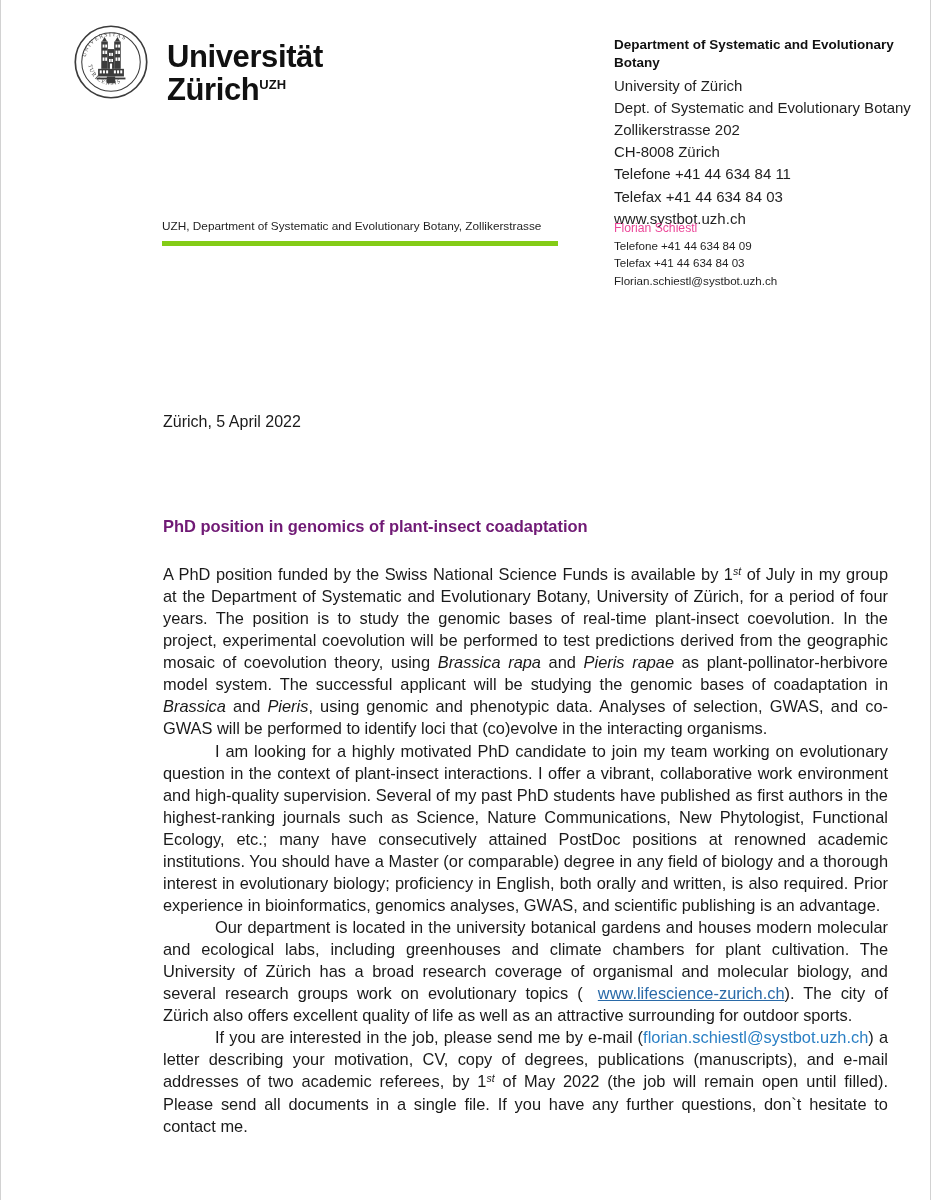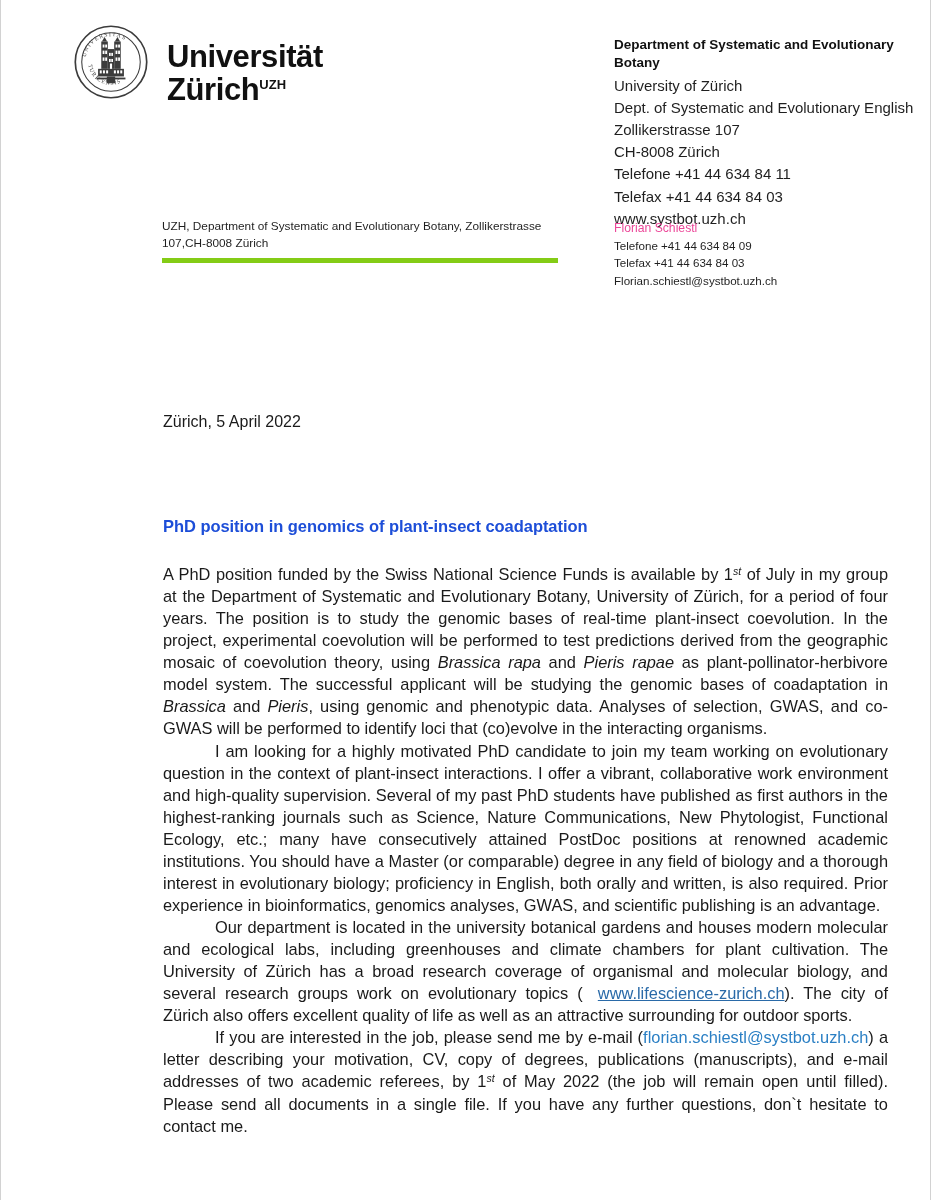--- a/index.html
+++ b/index.html
@@ -130,21 +130,21 @@
   
   .body-block {
     position: absolute;
     left: 153px;
     top: 517px;
     width: 725px;
   }
   .letter-title {
     font-size: 16.5px;
     font-weight: bold;
-    color: #1d4ed8;
+    color: #701a75;
     margin: 0 0 27px 0;
     letter-spacing: -0.05px;
   }
   p.para {
     margin: 0;
     font-size: 16.4px;
     line-height: 1.345;
     text-align: justify;
     color: #1a1a1a;
     text-indent: 0;
@@ -235,38 +235,37 @@
     </span>
     <span class="wordmark">
       <span class="w-line">Universität</span>
       <span class="w-line"><span>Zürich</span><span class="w-sup">UZH</span></span>
     </span>
   </div>
 
   <div class="dept-head">
     <div class="dept-title">Department of Systematic and Evolutionary Botany</div>
     <div class="addr-line">University of Zürich</div>
-    <div class="addr-line">Dept. of Systematic and Evolutionary English</div>
-    <div class="addr-line">Zollikerstrasse 107</div>
+    <div class="addr-line">Dept. of Systematic and Evolutionary Botany</div>
+    <div class="addr-line">Zollikerstrasse 202</div>
     <div class="addr-line">CH-8008 Zürich</div>
     <div class="addr-line">Telefone +41 44 634 84 11</div>
     <div class="addr-line">Telefax +41 44 634 84 03</div>
     <div class="addr-line">www.systbot.uzh.ch</div>
   </div>
 
   <div class="contact-block">
     <div class="contact-name">Florian Schiestl</div>
     <div class="contact-line">Telefone +41 44 634 84 09</div>
     <div class="contact-line">Telefax +41 44 634 84 03</div>
     <div class="contact-line">Florian.schiestl@systbot.uzh.ch</div>
   </div>
 
   <div class="sender">
     <div class="sender-line">UZH, Department of Systematic and Evolutionary Botany, Zollikerstrasse</div>
-    <div class="sender-line">107,CH-8008 Zürich</div>
   </div>
 
   <div class="date-line">Zürich, 5 April 2022</div>
 
   <div class="body-block">
     <h1 class="letter-title">PhD position in genomics of plant-insect coadaptation</h1>
 
     <p class="para"><span>A PhD position funded by the Swiss National Science Funds is available by 1</span><sup class="ord">st</sup><span> of July in my group at the Department of Systematic and Evolutionary Botany, University of Zürich, for a period of four years. The position is to study the genomic bases of real-time plant-insect coevolution. In the project, experimental coevolution will be performed to test predictions derived from the geographic mosaic of coevolution theory, using </span><span class="it">Brassica rapa</span><span> and </span><span class="it">Pieris rapae</span><span> as plant-pollinator-herbivore model system. The successful applicant will be studying the genomic bases of coadaptation in </span><span class="it">Brassica</span><span> and </span><span class="it">Pieris</span><span>, using genomic and phenotypic data. Analyses of selection, GWAS, and co-GWAS will be performed to identify loci that (co)evolve in the interacting organisms.</span></p>
 
     <p class="para indented">I am looking for a highly motivated PhD candidate to join my team working on evolutionary question in the context of plant-insect interactions. I offer a vibrant, collaborative work environment and high-quality supervision. Several of my past PhD students have published as first authors in the highest-ranking journals such as Science, Nature Communications, New Phytologist, Functional Ecology, etc.; many have consecutively attained PostDoc positions at renowned academic institutions. You should have a Master (or comparable) degree in any field of biology and a thorough interest in evolutionary biology; proficiency in English, both orally and written, is also required. Prior experience in bioinformatics, genomics analyses, GWAS, and scientific publishing is an advantage.</p>

